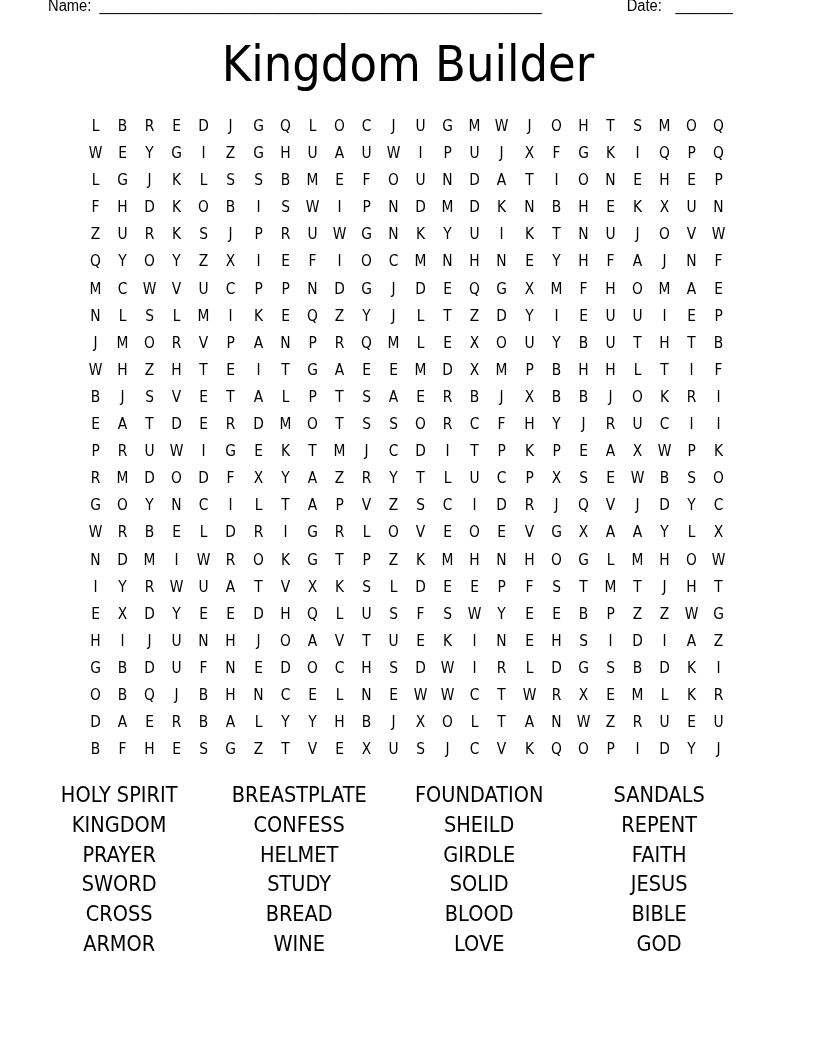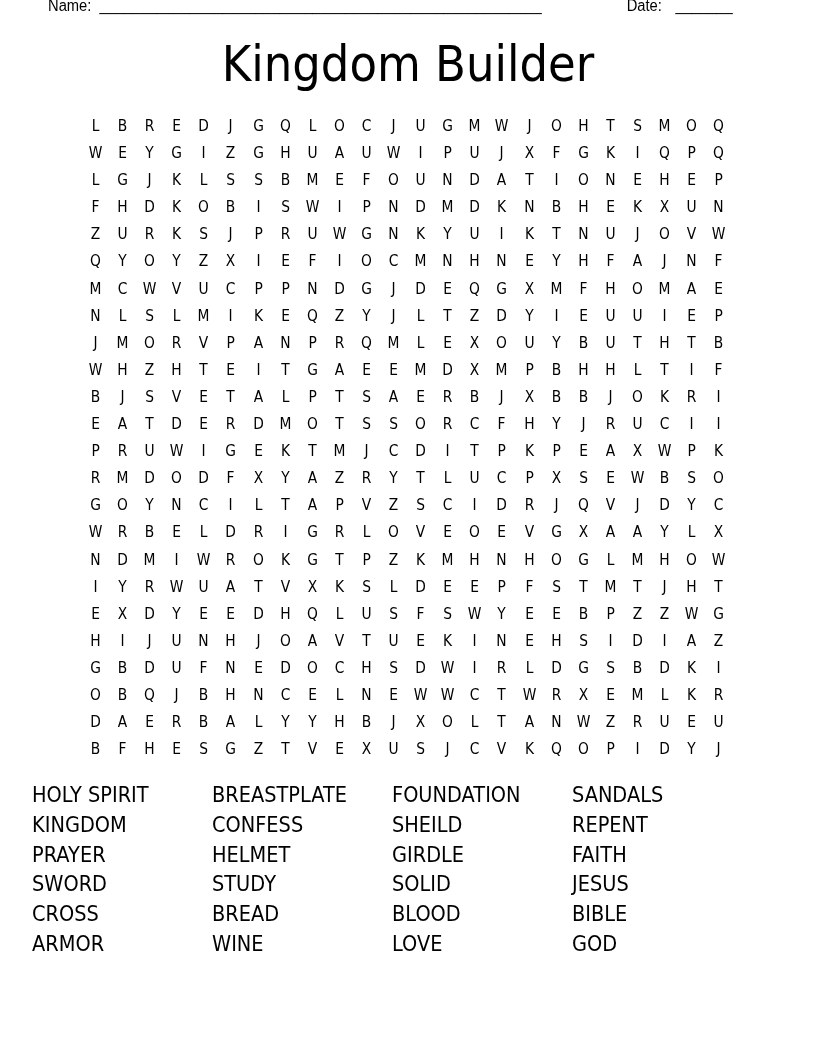--- a/index.html
+++ b/index.html
@@ -21,23 +21,23 @@
   }
   .grid {
     position: absolute; top: 113px; left: 82px;
     display: grid; grid-template-columns: repeat(24, 27.1px); grid-auto-rows: 27.1px;
   }
   .cell {
     font-family: "DejaVu Sans", sans-serif; font-size: 15px; text-align: center;
     line-height: 27px; transform: scaleX(0.92);
   }
   .words {
-    position: absolute; top: 780px; left: 32px;
+    position: absolute; top: 780px; left: 40px;
     display: grid; grid-template-columns: repeat(4, 180px); grid-auto-rows: 29.8px;
-    grid-auto-flow: column; grid-template-rows: repeat(6, 29.8px);
+    grid-auto-flow: column; grid-template-rows: repeat(6, 29.8px); text-align: center;
   }
   .word {
     font-family: "DejaVu Sans", sans-serif; font-size: 22px; line-height: 29.8px;
     transform: scaleX(0.88); transform-origin: left center; white-space: nowrap;
   }
 </style>
 </head>
 <body>
 
 <div class="header-line">

